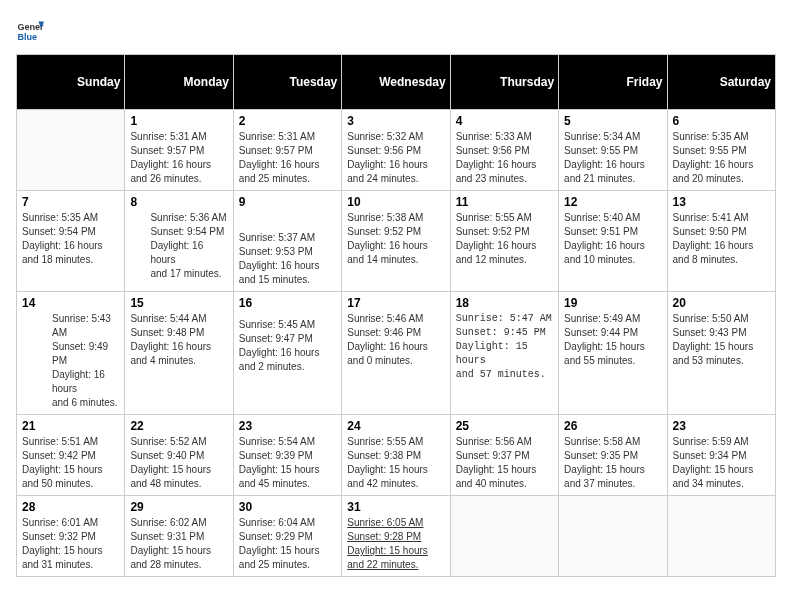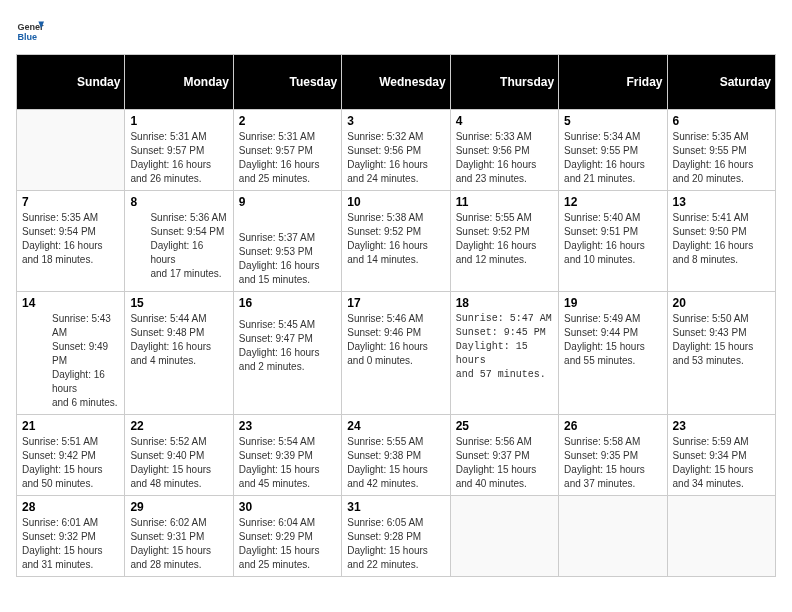--- a/index.html
+++ b/index.html
@@ -320,21 +320,21 @@
         </td>
         <td>
           <span class="day-num">30</span>
           <div class="day-info" style="white-space: pre-line;">Sunrise: 6:04 AM
 Sunset: 9:29 PM
 Daylight: 15 hours
 and 25 minutes.</div>
         </td>
         <td>
           <span class="day-num">31</span>
-          <div class="day-info" style="white-space: pre-line;">Sunrise: 6:05 AM
+          <div class="day-info" style="white-space: pre-line; text-decoration: underline;">Sunrise: 6:05 AM
 Sunset: 9:28 PM
 Daylight: 15 hours
 and 22 minutes.</div>
         </td>
         <td class="empty"></td>
         <td class="empty"></td>
         <td class="empty"></td>
       </tr>
     </tbody>
 </table>

